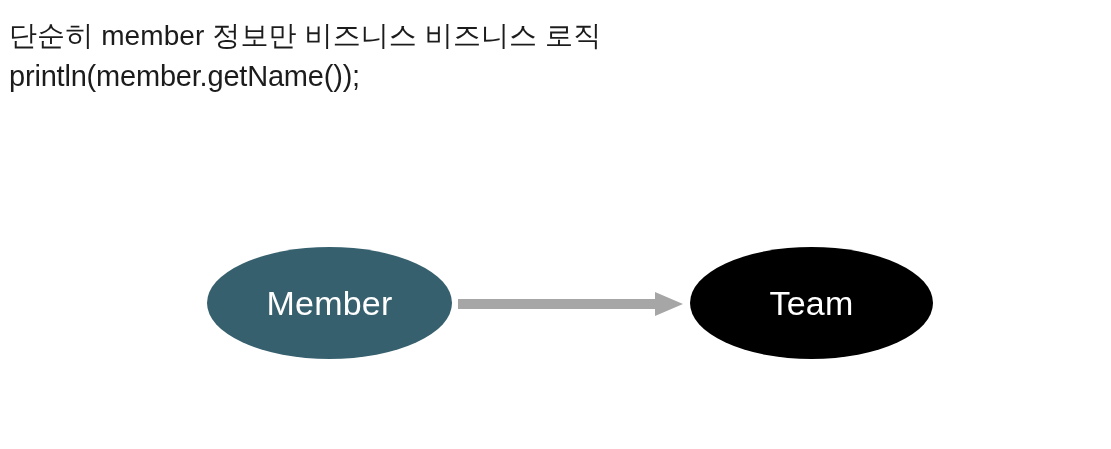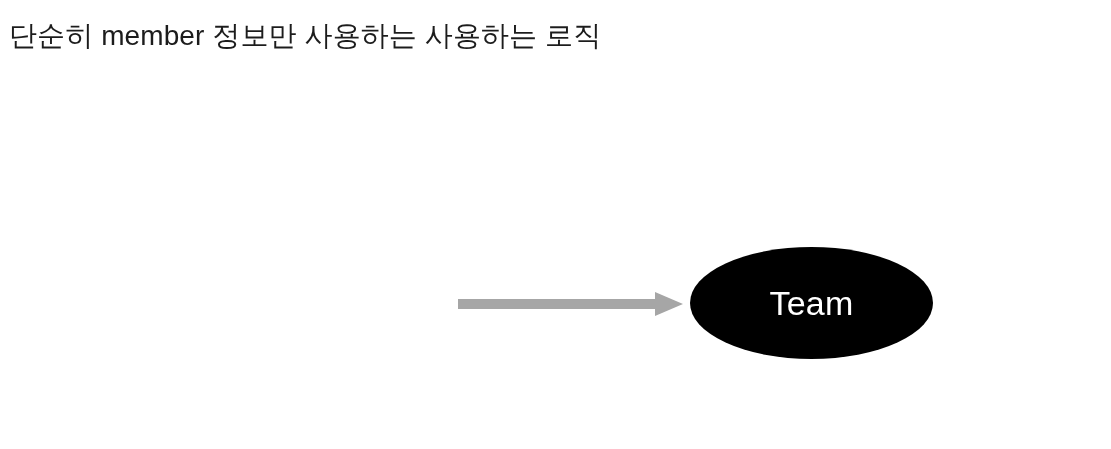--- a/index.html
+++ b/index.html
@@ -82,25 +82,29 @@
     width: 244px;
     height: 38px;
   }
 </style>
 </head>
 <body>
 
 <div id="canvas">
 
   <div class="caption-block">
-    <div class="caption-line">단순히 member 정보만 사용하는 사용하는 로직</div>
+    <div class="caption-line">단순히 member 정보만 비즈니스 비즈니스 로직</div>
+    <div class="caption-line code">println(member.getName());</div>
   </div>
 
   <div class="diagram">
 
+    <div class="node" id="node-member" style="background:#36606e;">
+      <span class="node-label">Member</span>
+    </div>
 
     <svg class="edge-svg" viewBox="0 0 244 38" xmlns="http://www.w3.org/2000/svg">
       <g>
         <rect x="8" y="13" width="199" height="10" fill="#a6a6a6"></rect>
         <polygon points="205,6 233,18 205,30" fill="#a6a6a6"></polygon>
       </g>
     </svg>
 
     <div class="node" id="node-team" style="background:#000000;">
       <span class="node-label">Team</span>

